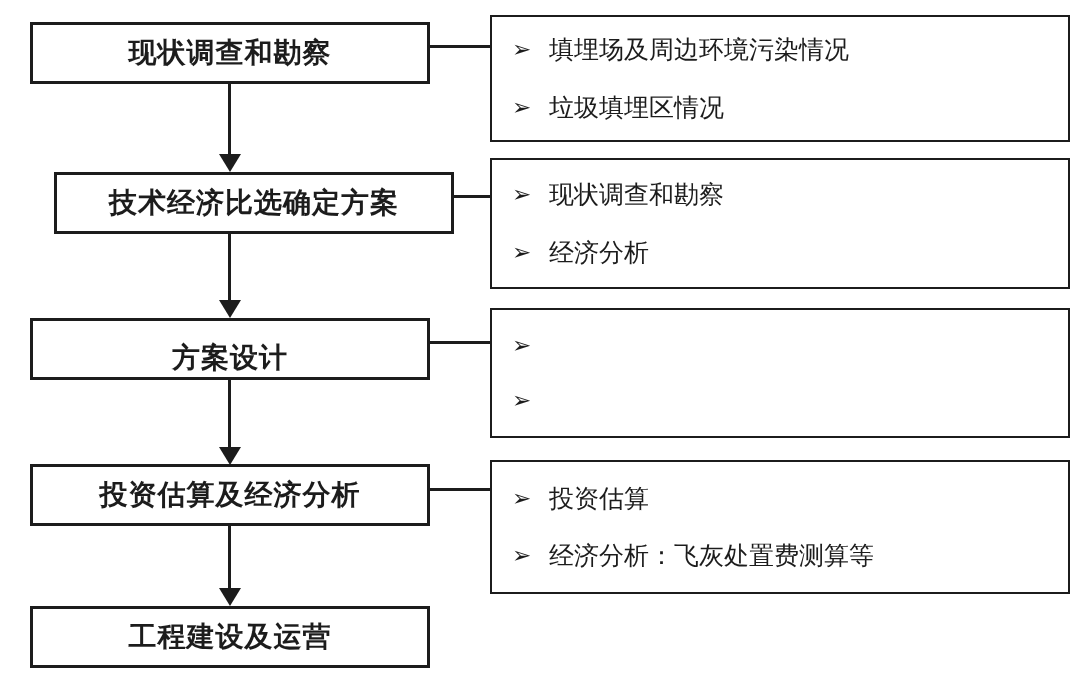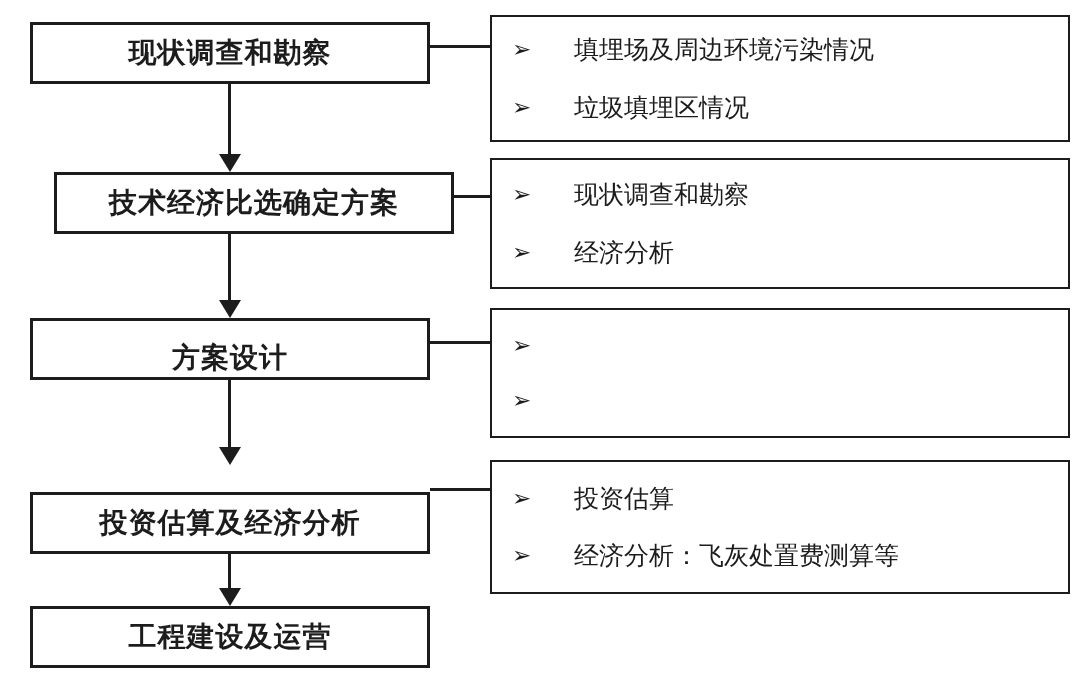--- a/index.html
+++ b/index.html
@@ -32,21 +32,21 @@
   }
   .stage-label {
     font-size: 28px;
     font-weight: bold;
     letter-spacing: 1px;
     white-space: nowrap;
   }
   .stage.r1 { top: 22px; }
   .stage.r2 { top: 172px; margin-left: 24px; }
   .stage.r3 { top: 318px; align-items: flex-end; }
-  .stage.r4 { top: 492px; font-family: Liberation Serif, serif; }
+  .stage.r4 { top: 464px; font-family: Liberation Serif, serif; }
   .stage.r5 { top: 606px; text-align: right; }
 
   
   .vline {
     position: absolute;
     left: 228px;
     width: 3px;
     background: #1c1c1c;
     z-index: 1;
   }
@@ -110,21 +110,21 @@
     line-height: 1.1;
     white-space: nowrap;
   }
   .bullet {
     font-size: 23px;
     width: 34px;
     flex: 0 0 34px;
     text-align: left;
   }
   .dtext {
-    margin-left: 28px;
+    margin-left: 3px;
   }
 </style>
 </head>
 <body>
 
 <div class="canvas">
 
   <div class="stage r1">
     <span class="stage-label">现状调查和勘察</span>
   </div>

